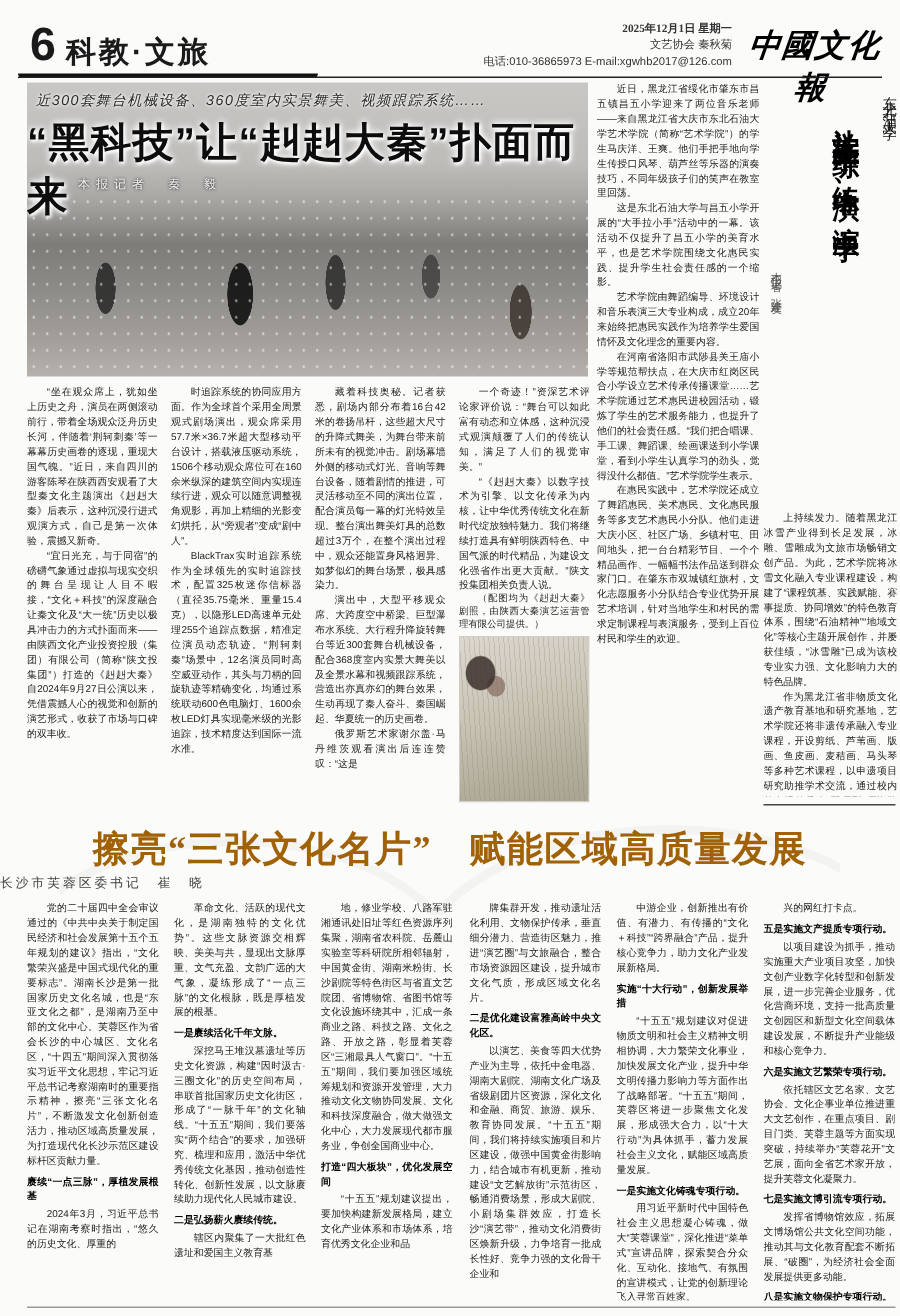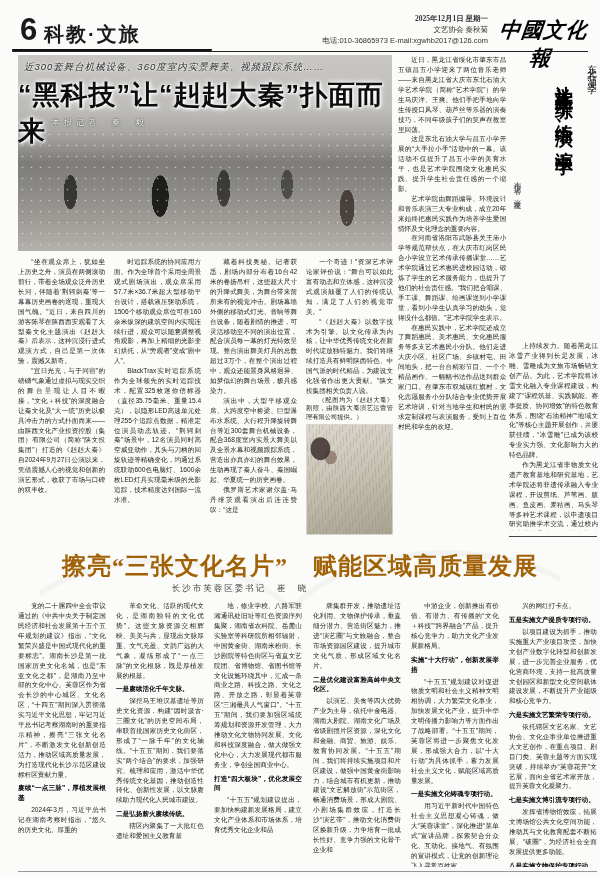--- a/index.html
+++ b/index.html
@@ -62,21 +62,21 @@
   .sb-col2{position:absolute;left:509px;top:341px;width:89px;height:190px;}
   .sb-col2 .inner{width:135px;}
   .sb-rule{position:absolute;left:509px;top:536px;width:88px;height:1px;background:#444;}
   
   .wave-deco{position:absolute;left:40px;top:540px;width:520px;height:70px;overflow:hidden;opacity:.5;}
   .wave-deco i{position:absolute;display:block;border:6px solid #ececea;border-radius:50%;}
   .wave-deco .w1{width:300px;height:180px;left:-40px;top:18px;}
   .wave-deco .w2{width:340px;height:200px;left:230px;top:10px;}
   .bt-headline{position:absolute;left:0;top:550px;width:600px;text-align:center;font-size:24px;font-weight:900;
     letter-spacing:1px;color:#a16207;font-family:"Liberation Serif","DejaVu Serif",serif;}
-  .bt-byline{position:absolute;left:0;top:583px;width:480px;text-align:center;font-size:8.5px;color:#444;letter-spacing:2px;}
+  .bt-byline{position:absolute;left:0;top:583px;width:480px;text-align:left;font-size:8.5px;color:#444;letter-spacing:2px;}
   .bt-body{position:absolute;left:18px;top:601px;width:579px;height:266px;display:flex;justify-content:space-between;}
   .bcol{width:88px;height:266px;}
   .bcol .inner{width:133px;}
   .page-bottom-rule{position:absolute;left:18px;top:871px;width:579px;height:1px;background:#999;}
 </style>
 </head>
 <body>
 
 <div class="hdr-pagenum">6</div>
 <div class="hdr-section">科教·文旅</div>

